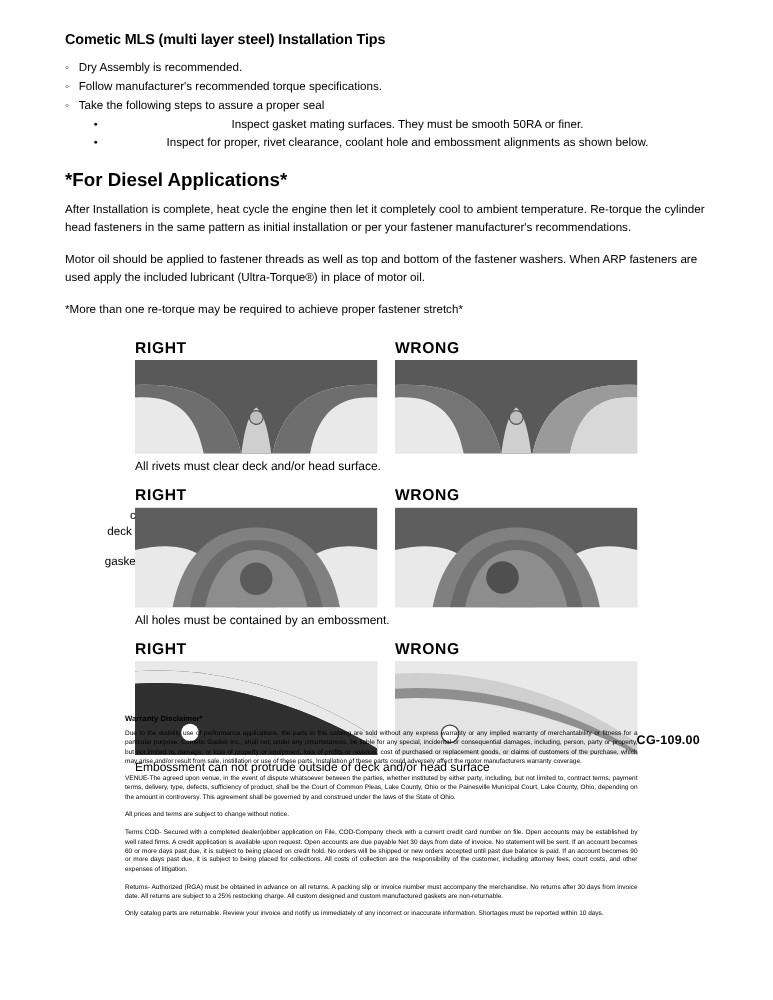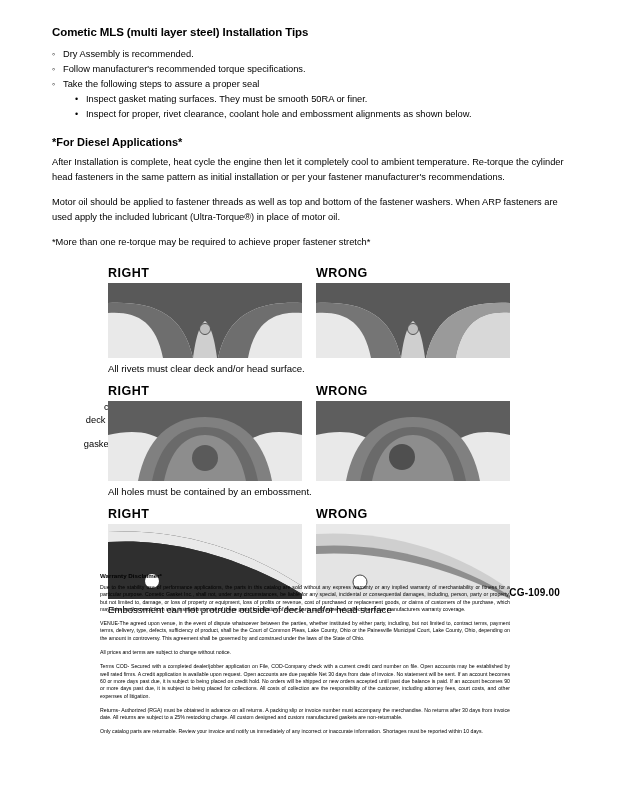--- a/index.html
+++ b/index.html
@@ -59,21 +59,21 @@
     padding-left: 12px;
   }
   ul.subbullets > li:before {
     content: "\2022";
     position: absolute;
     left: 1px;
     top: 0;
     font-size: 9px;
   }
   h2.subtitle {
-    font-size: 11px;
+    font-size: 15px;
     font-weight: bold;
     margin: 14px 0 7px 0;
   }
   p.body {
     font-size: 9.3px;
     line-height: 14.5px;
     margin: 0 0 11px 0;
   }
   p.body.last {
     margin-bottom: 0;
@@ -164,21 +164,21 @@
 
 <div class="page">
 
   <h1 class="title">Cometic MLS (multi layer steel) Installation Tips</h1>
 
   <ul class="bullets">
     <li>Dry Assembly is recommended.</li>
     <li>Follow manufacturer's recommended torque specifications.</li>
     <li>Take the following steps to assure a proper seal</li>
   </ul>
-  <ul class="subbullets" style="margin-left:22px;">
+  <ul class="subbullets" style="margin-left:22px;text-align:center;">
     <li>Inspect gasket mating surfaces.  They must be smooth 50RA or finer.</li>
     <li>Inspect for proper, rivet clearance, coolant hole and embossment alignments as shown below.</li>
   </ul>
 
   <h2 class="subtitle">*For Diesel Applications*</h2>
   <p class="body">After Installation is complete, heat cycle the engine then let it completely cool to ambient temperature. Re-torque the cylinder head fasteners in the same pattern as initial installation or per your fastener manufacturer's recommendations.</p>
   <p class="body">Motor oil should be applied to fastener threads as well as top and bottom of the fastener washers. When ARP fasteners are used apply the included lubricant (Ultra-Torque®) in place of motor oil.</p>
   <p class="body last">*More than one re-torque may be required to achieve proper fastener stretch*</p>
 
   <div class="figures">

